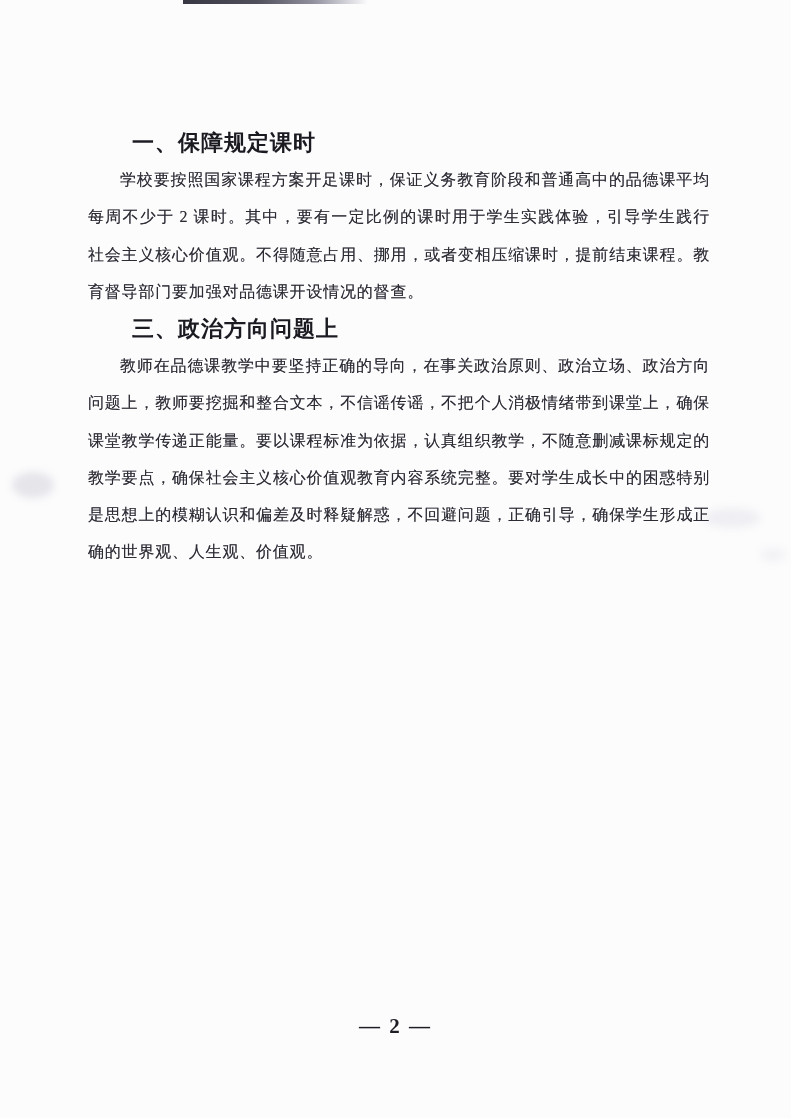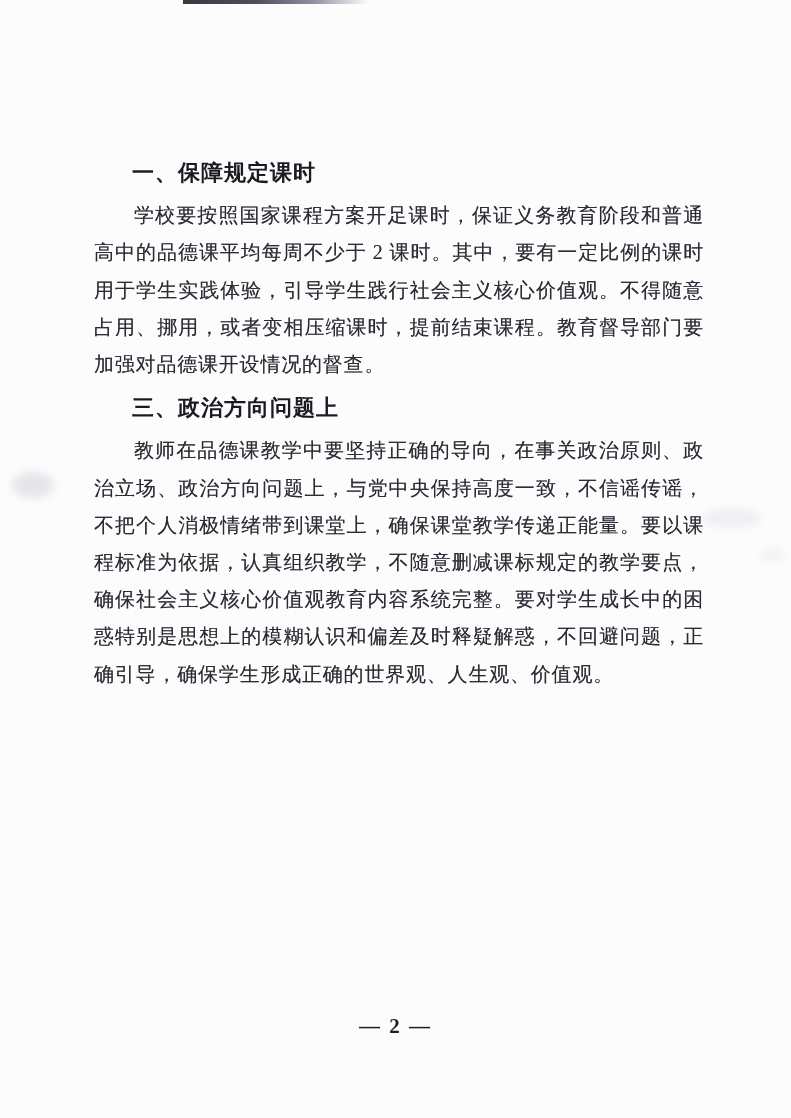--- a/index.html
+++ b/index.html
@@ -40,37 +40,37 @@
     left: 703px; top: 508px; width: 58px; height: 20px;
     background: rgba(110,110,145,0.09);
   }
   .smudge-right-2 {
     left: 760px; top: 548px; width: 26px; height: 14px;
     background: rgba(110,110,145,0.07);
   }
   .content {
     position: absolute;
     left: 88px;
-    top: 154px;
+    top: 124px;
     width: 622px;
     color: var(--ink, #2c2c34);
   }
   .sec-heading {
     margin: 0;
     font-family: "Liberation Sans", "DejaVu Sans", sans-serif;
     font-size: 22px;
     font-weight: 700;
     line-height: 37.2px;
     text-indent: 2em;
     color: var(--heading-ink, #1a1a21);
     letter-spacing: 1px;
   }
   .body-para {
-    margin: 6px;
-    font-size: 20px;
+    margin: 0;
+    font-size: 16px;
     line-height: 37.2px;
     text-align: justify;
     text-justify: inter-character;
     text-indent: 2em;
     letter-spacing: 0.8px;
     word-break: break-all;
     text-shadow: 0 0 0.5px rgba(44,44,60,0.55);
   }
   .page-footer {
     position: absolute;
@@ -95,21 +95,21 @@
   <div class="smudge smudge-right-1"></div>
   <div class="smudge smudge-right-2"></div>
 
   <main class="content">
 
     <h2 class="sec-heading">一、保障规定课时</h2>
     <p class="body-para">学校要按照国家课程方案开足课时，保证义务教育阶段和普通高中的品德课平均每周不少于 2 课时。其中，要有一定比例的课时用于学生实践体验，引导学生践行社会主义核心价值观。不得随意占用、挪用，或者变相压缩课时，提前结束课程。教育督导部门要加强对品德课开设情况的督查。</p>
 
 
     <h2 class="sec-heading">三、政治方向问题上</h2>
-    <p class="body-para">教师在品德课教学中要坚持正确的导向，在事关政治原则、政治立场、政治方向问题上，与党中央保持高度一致，不信谣传谣，不把个人消极情绪带到课堂上，确保课堂教学传递正能量。要以课程标准为依据，认真组织教学，不随意删减课标规定的教学要点，确保社会主义核心价值观教育内容系统完整。要对学生成长中的困惑特别是思想上的模糊认识和偏差及时释疑解惑，不回避问题，正确引导，确保学生形成正确的世界观、人生观、价值观。</p>
+    <p class="body-para">教师在品德课教学中要坚持正确的导向，在事关政治原则、政治立场、政治方向问题上，教师要挖掘和整合文本，不信谣传谣，不把个人消极情绪带到课堂上，确保课堂教学传递正能量。要以课程标准为依据，认真组织教学，不随意删减课标规定的教学要点，确保社会主义核心价值观教育内容系统完整。要对学生成长中的困惑特别是思想上的模糊认识和偏差及时释疑解惑，不回避问题，正确引导，确保学生形成正确的世界观、人生观、价值观。</p>
 
   </main>
 
   <footer class="page-footer">
     <span>— 2 —</span>
   </footer>
 
 </div>
 
 </body></html>

